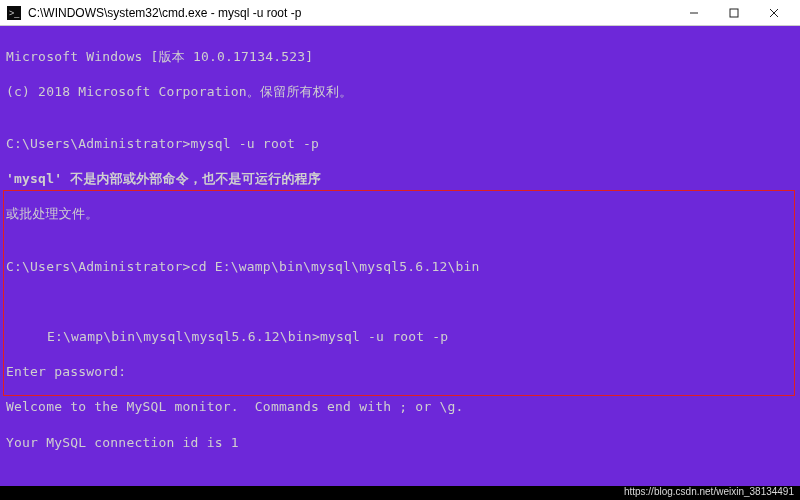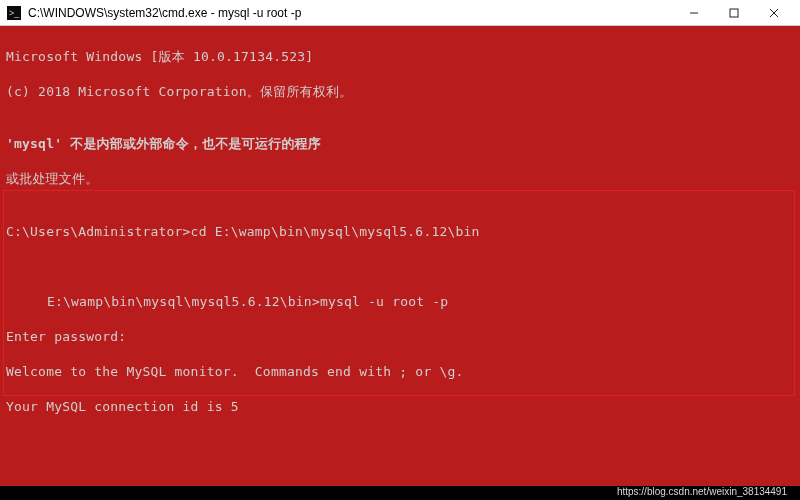--- a/index.html
+++ b/index.html
@@ -36,21 +36,21 @@
   .win-btn {
     width: 40px;
     height: 26px;
     display: flex;
     align-items: center;
     justify-content: center;
     font-size: 10px;
     color: #222;
   }
   .terminal {
-    background: #b91c1c;
+    background: #6d28d9;
     color: #cfcfcf;
     padding: 4px 6px;
     white-space: pre;
     line-height: 1.35;
     letter-spacing: 0.2px;
     position: relative;
     height: calc(100% - 26px - 14px);
     overflow: hidden;
   }
   .highlight-box {
@@ -58,21 +58,21 @@
     border: 1px solid #e02020;
     left: 3px;
     top: 164px;
     width: 792px;
     height: 206px;
     pointer-events: none;
   }
   .watermark {
     position: absolute;
     bottom: 0;
-    right: 11px;
+    right: 4px;
     height: 14px;
     font-size: 10px;
     color: #d8d8d8;
     font-family: Arial, sans-serif;
     background: rgba(0,0,0,0.4);
     padding: 0 2px;
   }
 </style>
 </head>
 <body>
@@ -102,30 +102,31 @@
           <line x1="9" y1="1" x2="1" y2="9" stroke="#222" stroke-width="1"></line>
         </svg>
     </div>
   </div>
 </div>
 
 <div class="terminal">
 <span style="display: block;">Microsoft Windows [版本 10.0.17134.523]</span>
 <span style="display: block;">(c) 2018 Microsoft Corporation。保留所有权利。</span>
 <span style="display: block;"></span>
+<span style="display: block;">C:\Users\Administrator&gt;mysql -u root -p</span>
 <span style="display: block; font-weight: bold;">'mysql' 不是内部或外部命令，也不是可运行的程序</span>
 <span style="display: block;">或批处理文件。</span>
 <span style="display: block;"></span>
 <span style="display: block;">C:\Users\Administrator&gt;cd E:\wamp\bin\mysql\mysql5.6.12\bin</span>
 <span style="display: block;"></span>
 <span style="display: block;"></span>
 <span style="display: block; margin-left: 41px;">E:\wamp\bin\mysql\mysql5.6.12\bin&gt;mysql -u root -p</span>
 <span style="display: block;">Enter password:</span>
 <span style="display: block;">Welcome to the MySQL monitor.  Commands end with ; or \g.</span>
-<span style="display: block;">Your MySQL connection id is 5</span>
+<span style="display: block;">Your MySQL connection id is 1</span>
 
 <span style="display: block;"></span>
 
 <span style="display: block;"></span>
 
 
 
 <span style="display: block;"></span>
 
 <span style="display: block;"></span>

